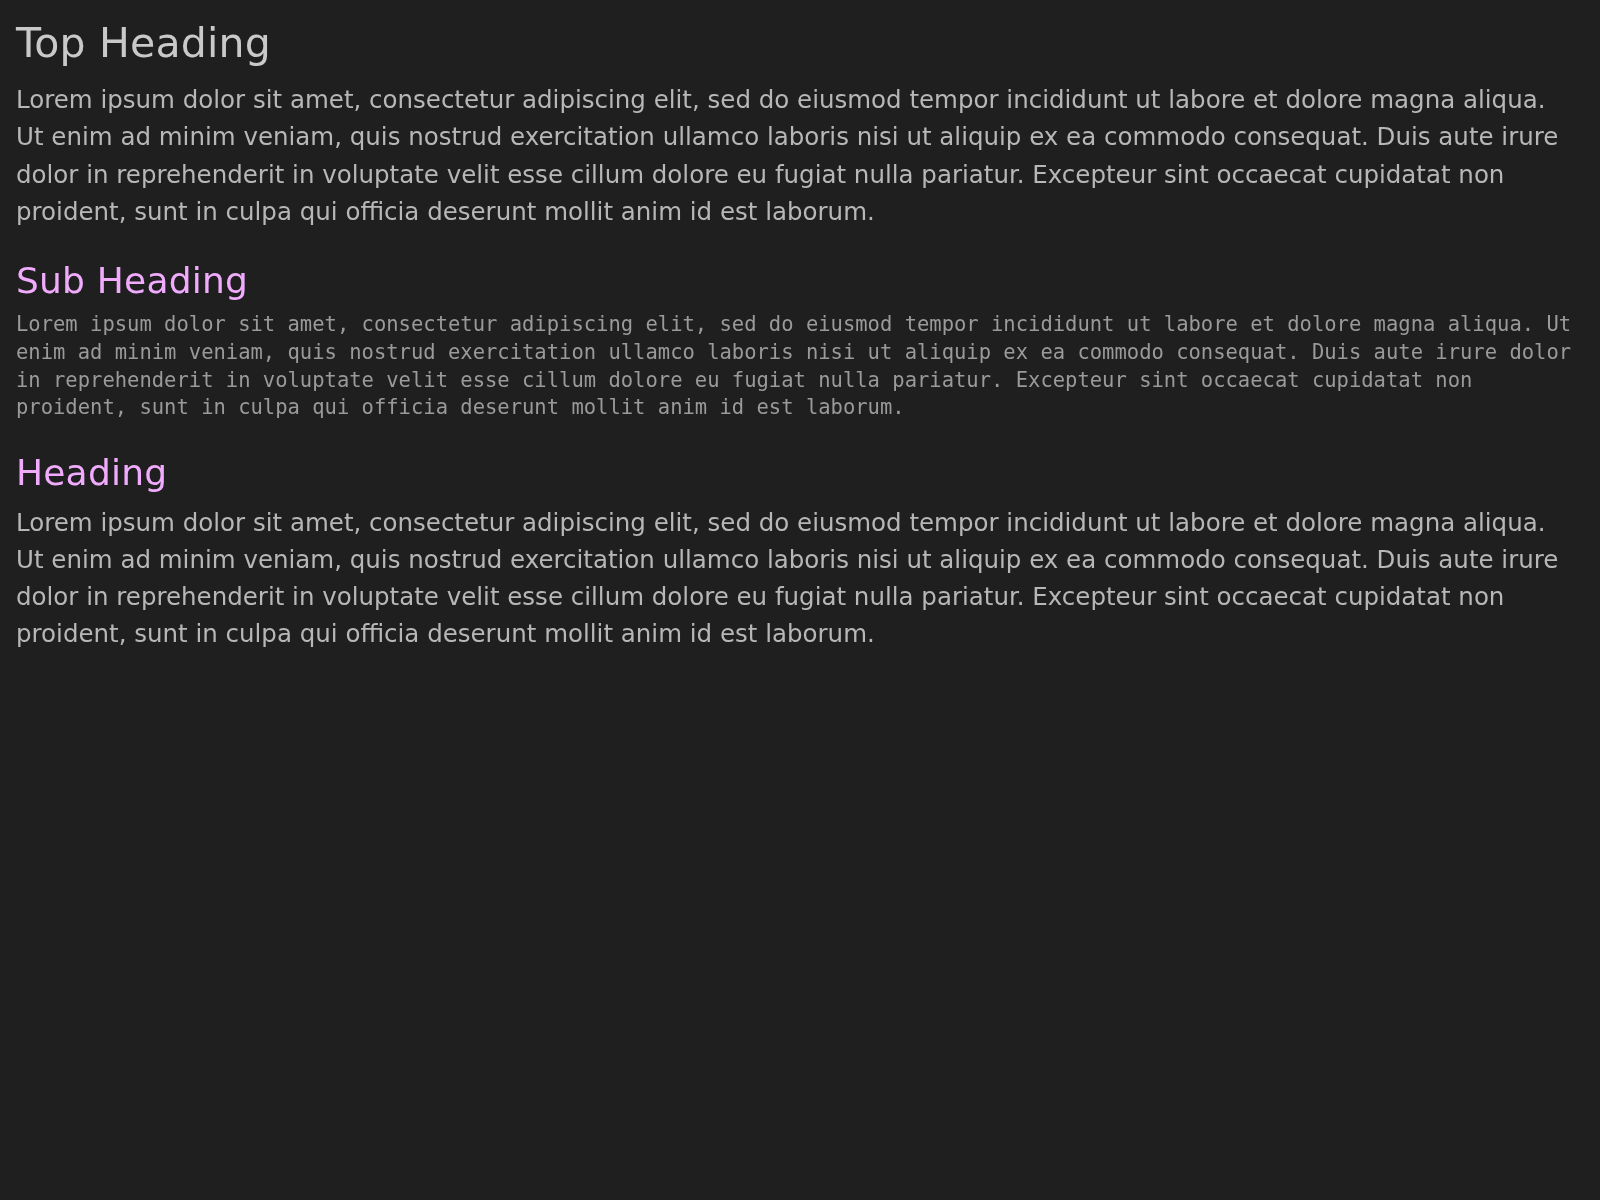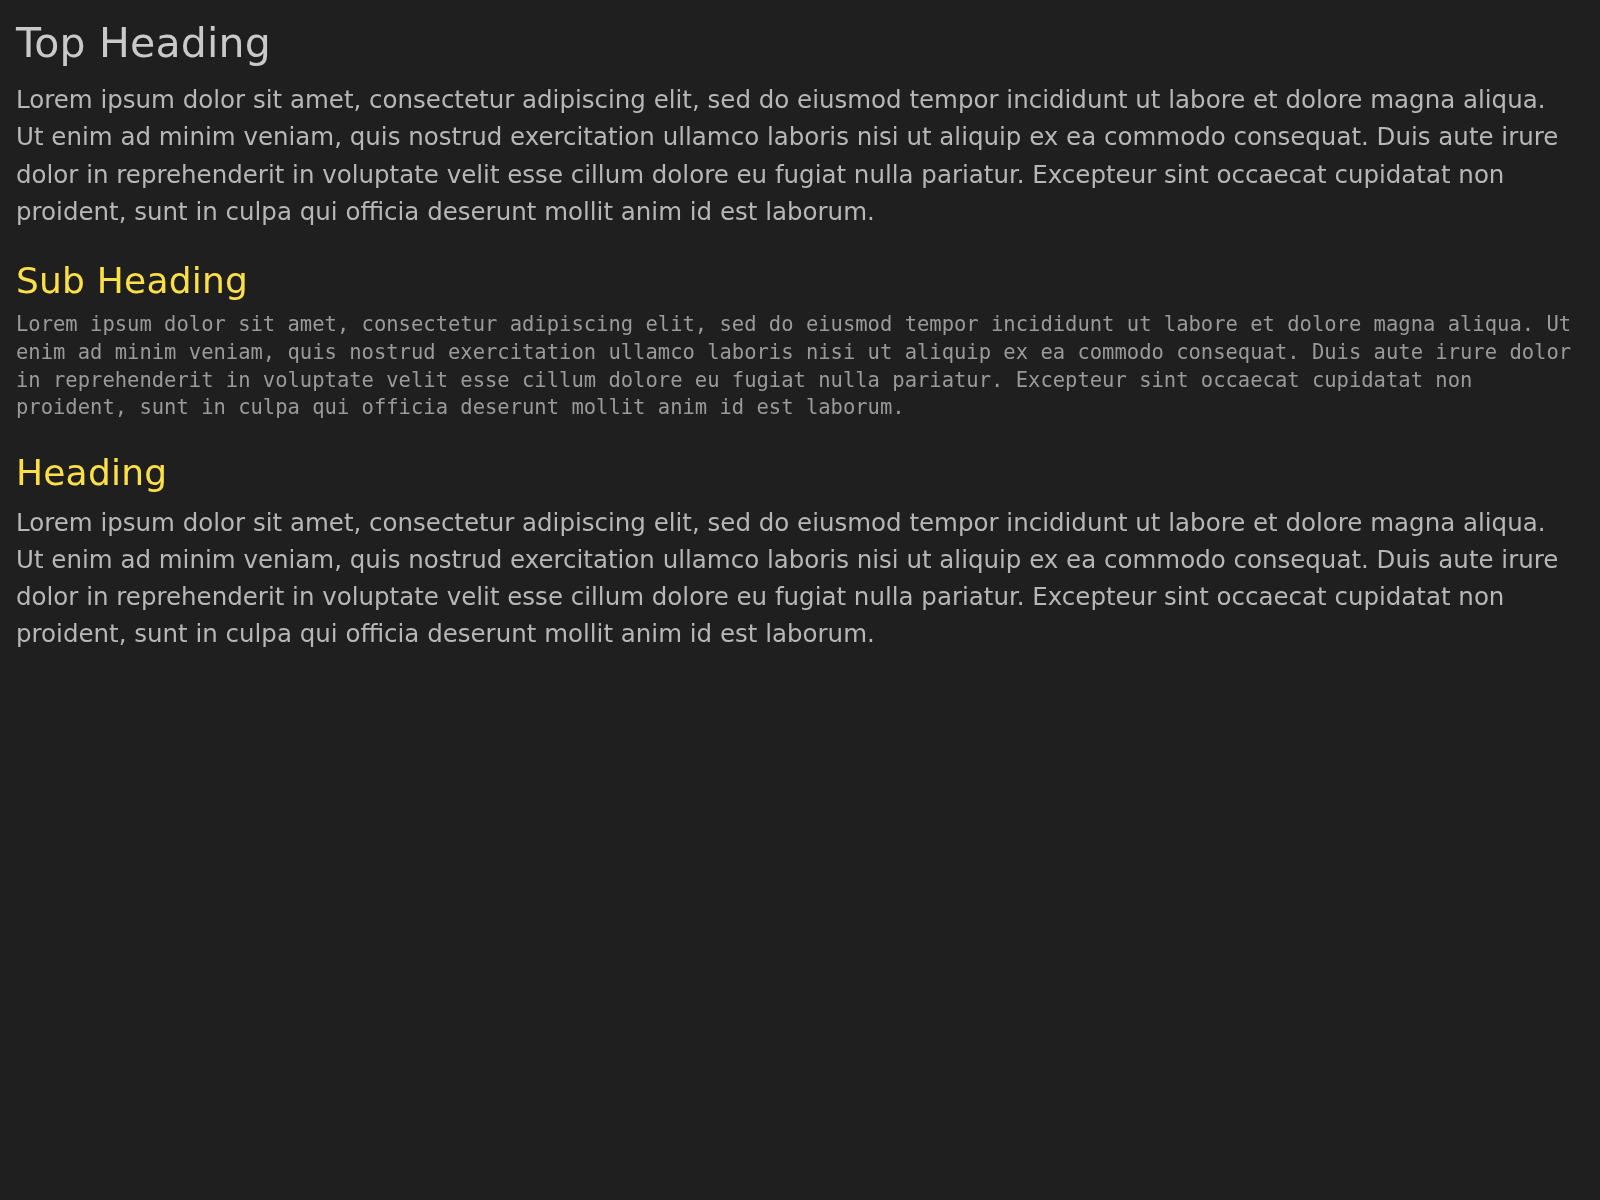--- a/index.html
+++ b/index.html
@@ -28,21 +28,21 @@
     line-height: 1.15;
     color: #c9c9c9;
     margin: 4px 0 14px 0;
     letter-spacing: 0.2px;
   }
   .h2 {
     font-family: "DejaVu Sans", sans-serif;
     font-size: 36px;
     font-weight: 400;
     line-height: 1.15;
-    color: #fde047;
+    color: #f0abfc;
     margin: 30px 0 10px 0;
     letter-spacing: 0.2px;
   }
   .para {
     font-family: "DejaVu Sans", sans-serif;
     font-size: 24.5px;
     font-weight: 400;
     line-height: 1.52;
     color: #b7b7b7;
     margin: 0;

